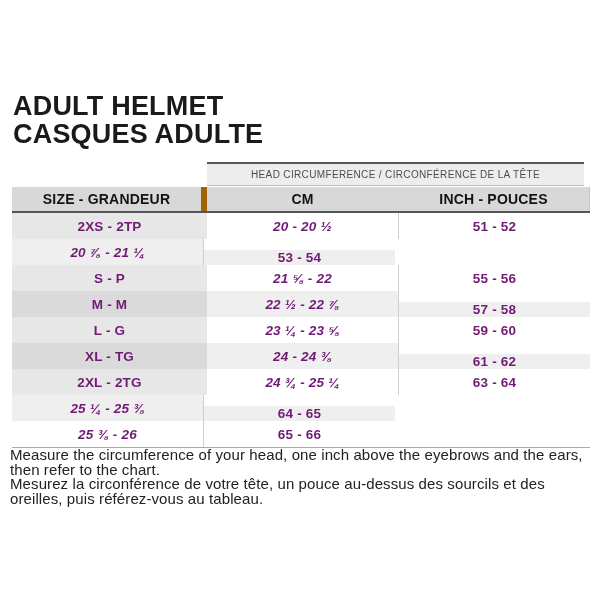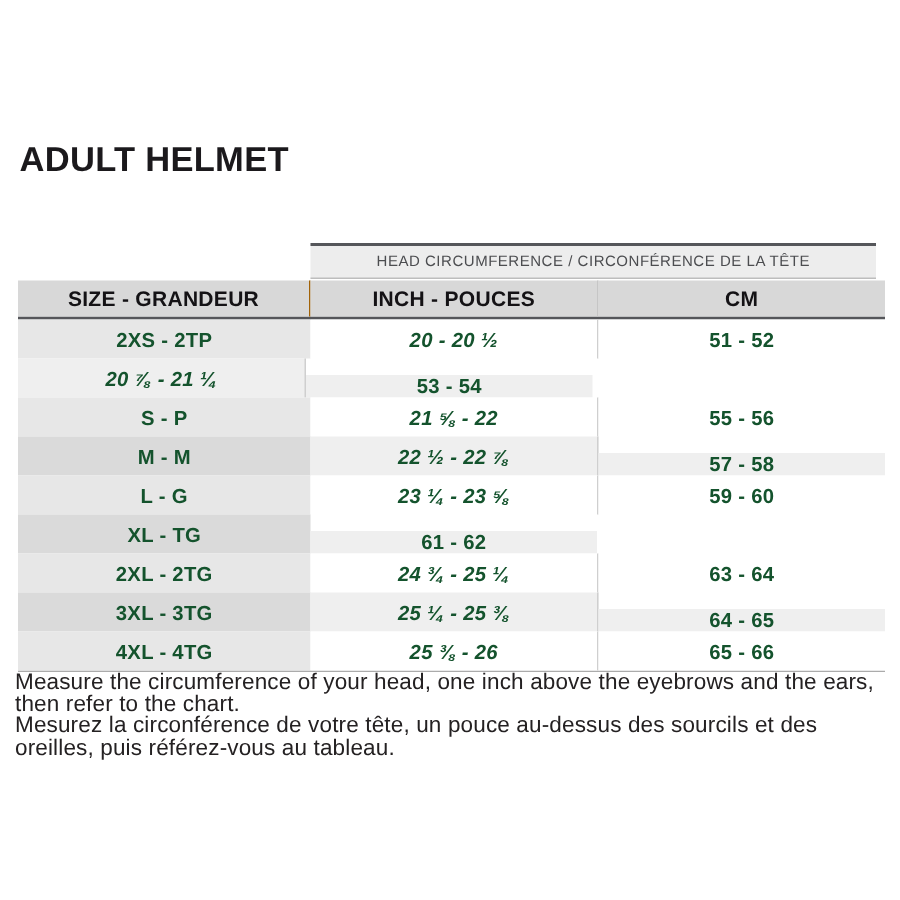--- a/index.html
+++ b/index.html
@@ -8,21 +8,21 @@
     background: #ffffff;
     font-family: "Liberation Sans", "DejaVu Sans", sans-serif;
     position: relative;
     overflow: hidden;
     -webkit-font-smoothing: antialiased;
   }
 
   .title {
     position: absolute;
     left: 13px; top: 92px;
-    font-size: 23px;
+    font-size: 27px;
     font-weight: bold;
     color: #1b191c;
     line-height: 28px;
     letter-spacing: 0.2px;
     white-space: pre;
   }
 
   .sizing-table {
     position: absolute;
     left: 12px; top: 162px;
@@ -59,33 +59,33 @@
     background: #d8d8d8;
     font-weight: bold;
     font-size: 14px;
     color: #141215;
     letter-spacing: 0.2px;
     box-sizing: border-box;
   }
   .c1 { width: 195px; }
   .c2 { width: 192px; }
   .c3 { width: 191px; }
-  .hdr-cell.c1 { border-right: 1px solid #a16207; }
+  .hdr-cell.c1 { border-right: 6px solid #a16207; }
   .hdr-cell.c2 { border-right: 1px solid #c6c6c6; }
 
   .tbody { border-bottom: 1px solid #ababab; }
 
   .row { display: flex; height: 26px; }
   .cell {
     display: flex;
     align-items: center;
     justify-content: center;
     font-weight: bold;
     font-size: 13.5px;
-    color: #14532d;
+    color: #701a75;
     box-sizing: border-box;
     letter-spacing: 0.2px;
   }
   .row .cell.c1 { background: #e7e7e7; }
   .row .cell.c2 { background: #ffffff; border-right: 1px solid #cfcfcf; font-style: italic; }
   .row .cell.c3 { background: #ffffff; }
   .row.alt .cell.c1 { background: #dadada; }
   .row.alt .cell.c2 { background: #efefef; }
   .row.alt .cell.c3 { background: #efefef; margin-top: 11px; }
 
@@ -95,28 +95,28 @@
     font-size: 15px;
     color: #242122;
     line-height: 14.5px;
     letter-spacing: 0.1px;
     width: 585px;
   }
 </style>
 </head>
 <body>
 
-<div class="title"><span>ADULT HELMET</span><br></div>
+<div class="title"><span>ADULT HELMET</span><br><span>CASQUES ADULTE</span></div>
 
 <div class="sizing-table">
   <div class="banner">HEAD CIRCUMFERENCE / CIRCONFÉRENCE DE LA TÊTE</div>
   <div class="hdr-row">
     <div class="hdr-cell c1">SIZE - GRANDEUR</div>
+    <div class="hdr-cell c3">CM</div>
     <div class="hdr-cell c2">INCH - POUCES</div>
-    <div class="hdr-cell c3">CM</div>
   </div>
   <div class="tbody">
       <div class="row">
         <div class="cell c1">2XS - 2TP</div>
         <div class="cell c2">20 - 20 ½</div>
         <div class="cell c3">51 - 52</div>
       </div>
       <div class="row alt">
         <div class="cell c2">20 ⅞ - 21 ¼</div>
         <div class="cell c3">53 - 54</div>
@@ -131,34 +131,33 @@
         <div class="cell c2">22 ½ - 22 ⅞</div>
         <div class="cell c3">57 - 58</div>
       </div>
       <div class="row">
         <div class="cell c1">L - G</div>
         <div class="cell c2">23 ¼ - 23 ⅝</div>
         <div class="cell c3">59 - 60</div>
       </div>
       <div class="row alt">
         <div class="cell c1">XL - TG</div>
+        <div class="cell c2">24 - 24 ⅜</div>
         <div class="cell c3">61 - 62</div>
       </div>
       <div class="row">
         <div class="cell c1">2XL - 2TG</div>
         <div class="cell c2">24 ¾ - 25 ¼</div>
         <div class="cell c3">63 - 64</div>
       </div>
       <div class="row alt">
-        <div class="cell c1">3XL - 3TG</div>
         <div class="cell c2">25 ¼ - 25 ⅜</div>
         <div class="cell c3">64 - 65</div>
       </div>
       <div class="row">
-        <div class="cell c1">4XL - 4TG</div>
         <div class="cell c2">25 ⅜ - 26</div>
         <div class="cell c3">65 - 66</div>
       </div>
     </div>
 </div>
 
 <div class="footer">
   <div>Measure the circumference of your head, one inch above the eyebrows and the ears, then refer to the chart.</div>
   <div>Mesurez la circonférence de votre tête, un pouce au-dessus des sourcils et des oreilles, puis référez-vous au tableau.</div>
 </div>

